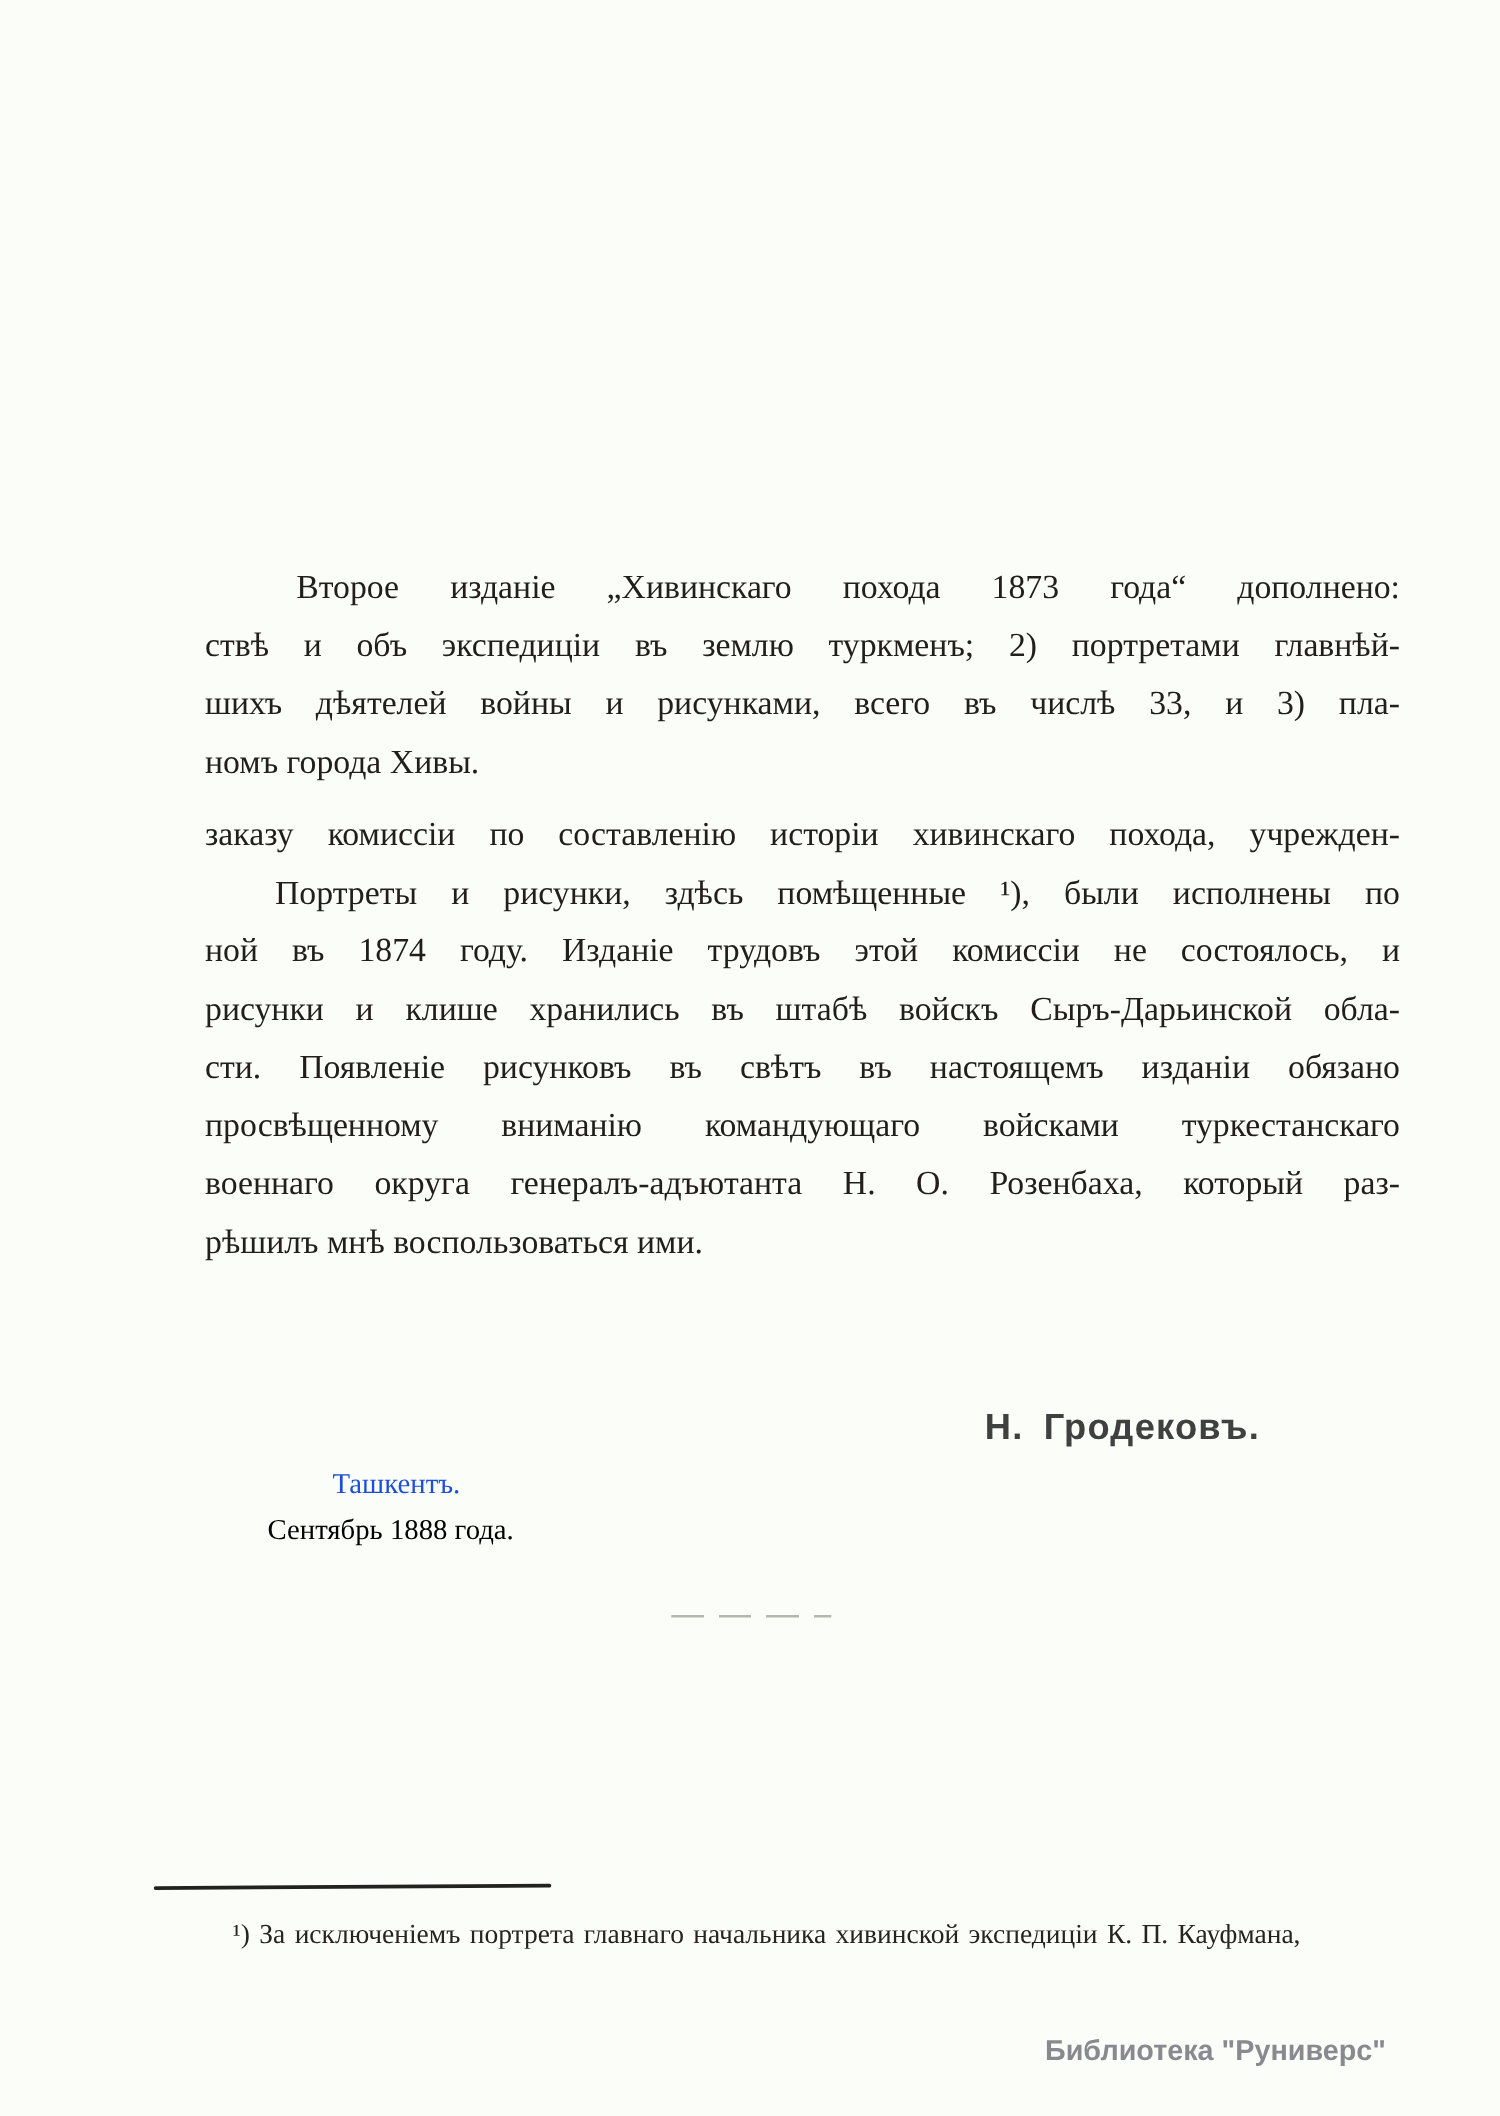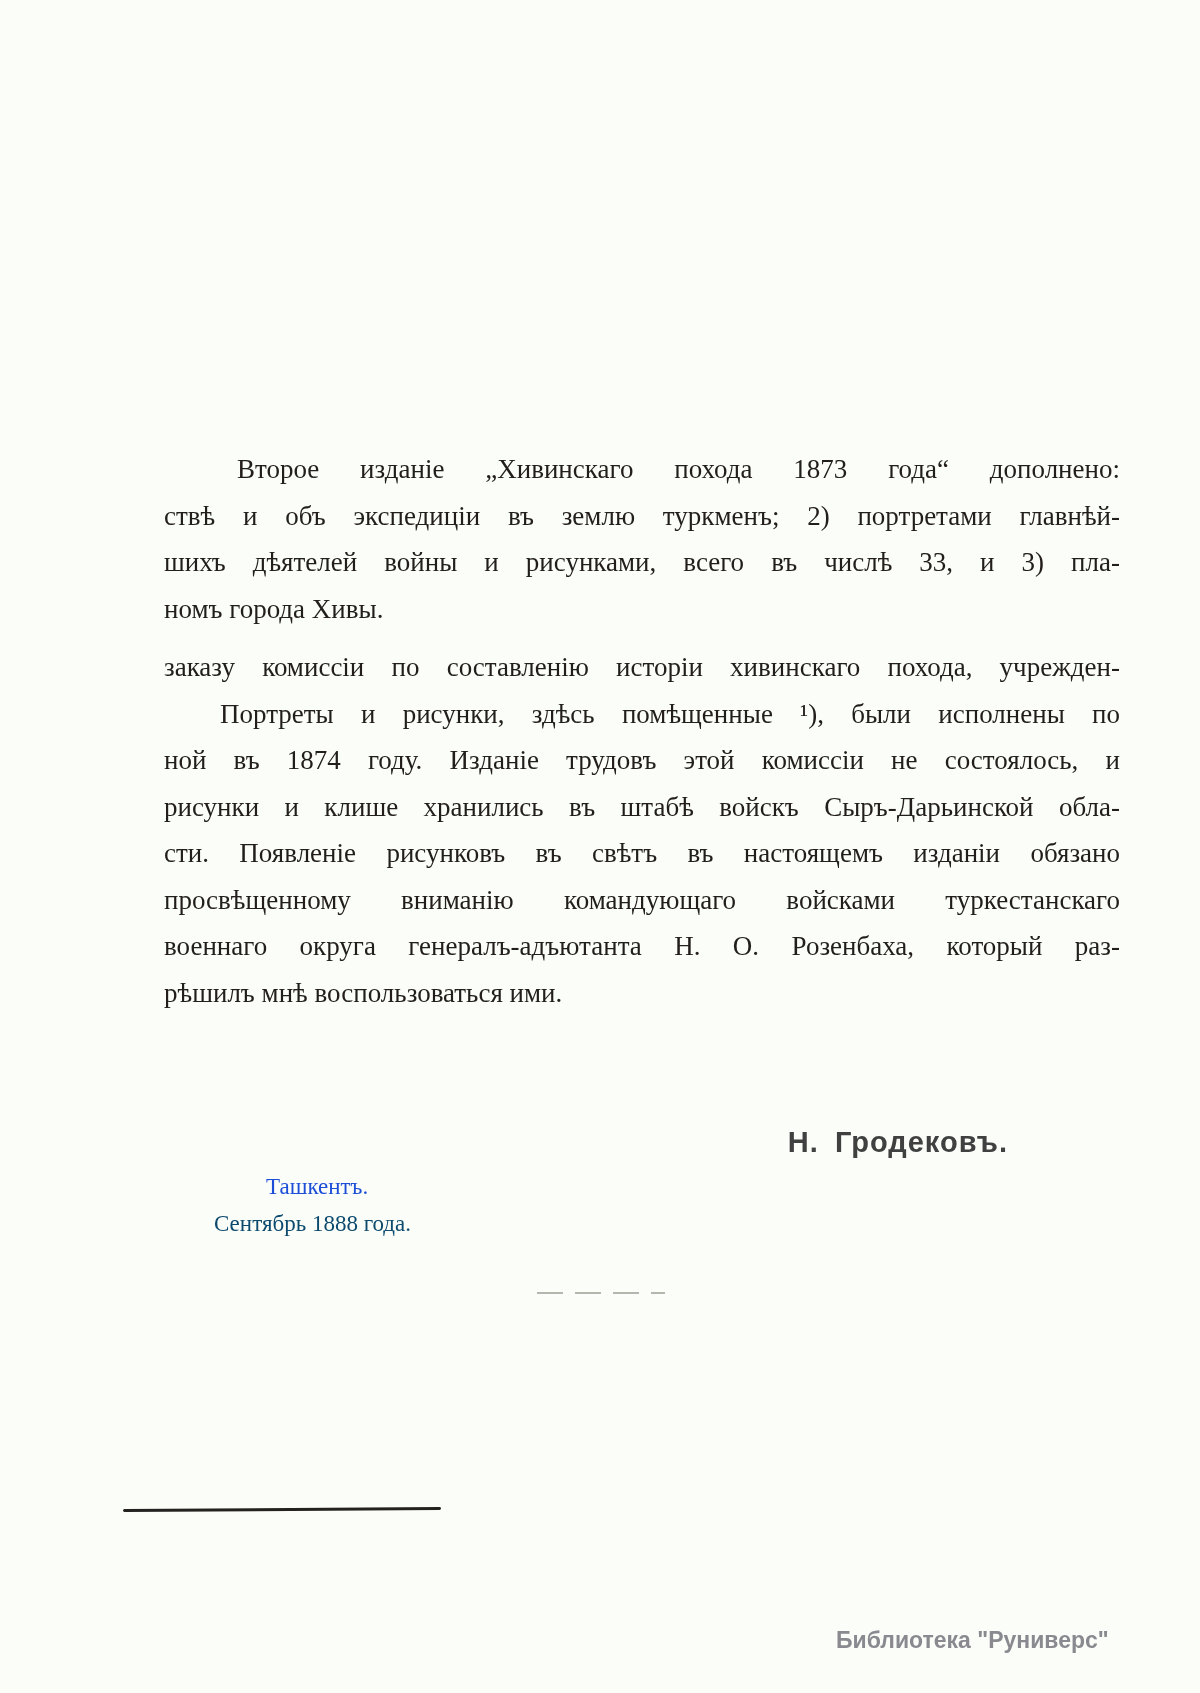--- a/index.html
+++ b/index.html
@@ -50,21 +50,21 @@
     top: 1174px;
     font-size: 23px;
     color: #1d4ed8;
     white-space: nowrap;
   }
   .dateline-date {
     position: absolute;
     left: 214px;
     top: 1211px;
     font-size: 23px;
-    color: #0c4a6e;
+    color: #000000;
     white-space: nowrap;
   }
   .mid-dashes {
     position: absolute;
     left: 537px;
     top: 1292px;
     width: 128px;
     height: 2px;
     background: repeating-linear-gradient(90deg, #9ba095 0 26px, rgba(0,0,0,0) 26px 38px);
     opacity: 0.75;
@@ -127,16 +127,17 @@
   </div>
 
   <div class="signature">Н. Гродековъ.</div>
 
   <div class="dateline-place">Ташкентъ.</div>
   <div class="dateline-date">Сентябрь 1888 года.</div>
 
   <div class="mid-dashes"></div>
 
   <div class="foot-rule"></div>
+  <div class="footnote">¹) За исключеніемъ портрета главнаго начальника хивинской экспедиціи К. П. Кауфмана,</div>
 
   <div class="watermark">Библиотека "Руниверс"</div>
 
 </div>
 
 </body></html>

